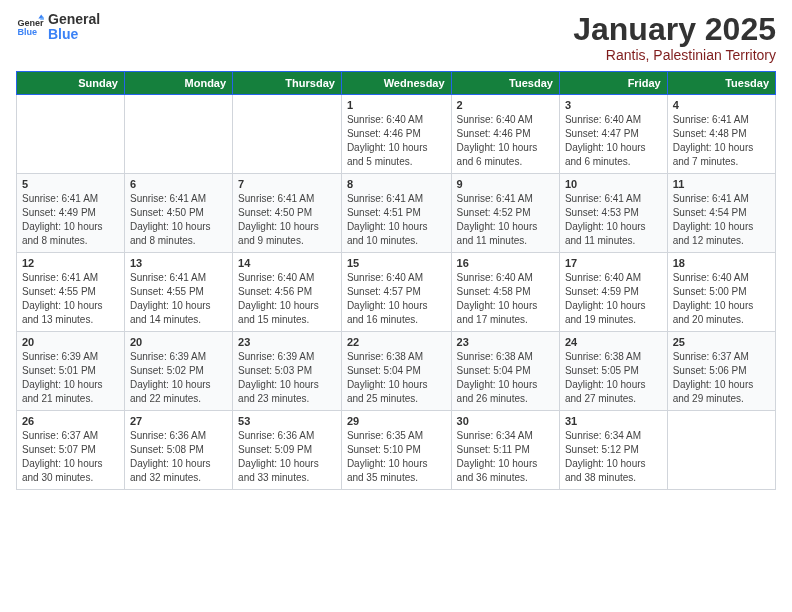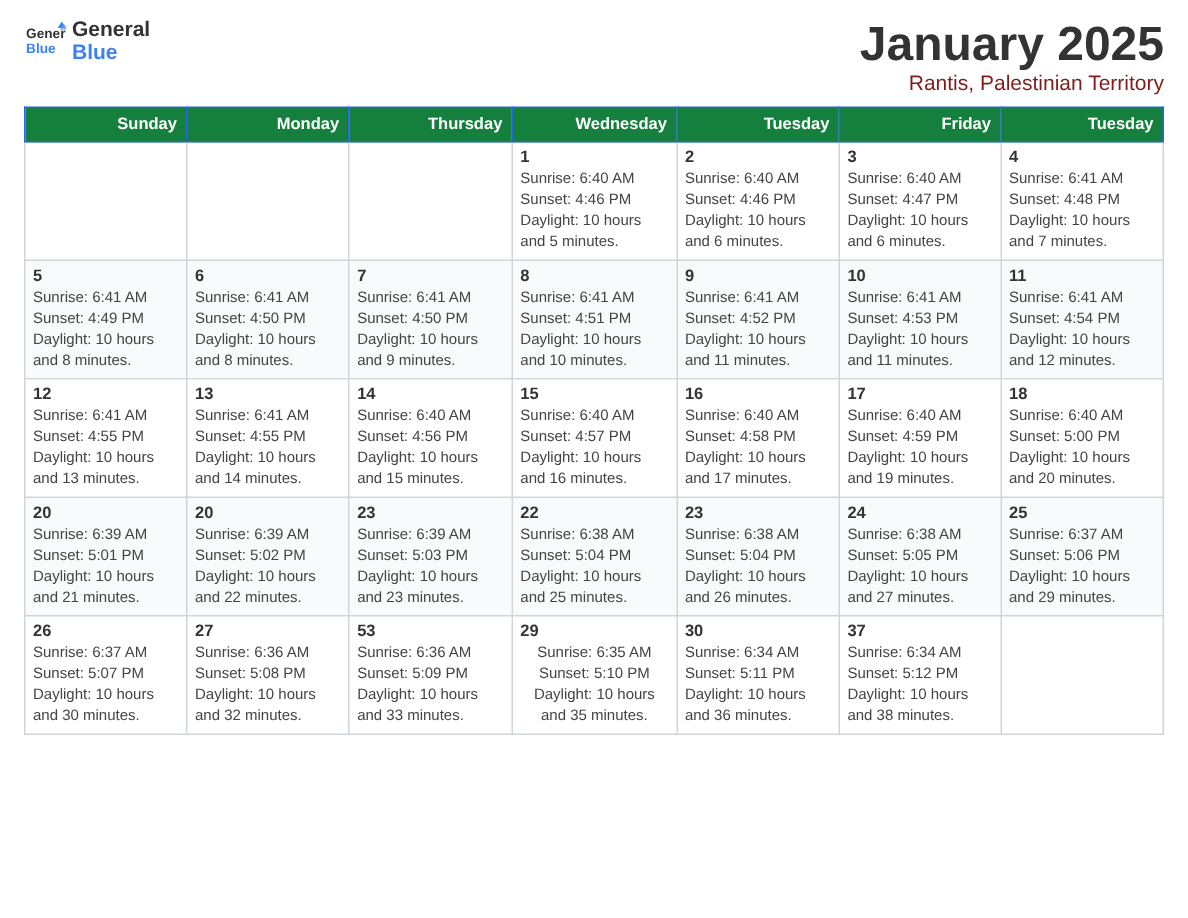--- a/index.html
+++ b/index.html
@@ -324,34 +324,34 @@
           </td>
           <td>
             <span class="day-number">53</span>
             <div class="day-info" style="white-space: pre-line;">Sunrise: 6:36 AM
 Sunset: 5:09 PM
 Daylight: 10 hours
 and 33 minutes.</div>
           </td>
           <td>
             <span class="day-number">29</span>
-            <div class="day-info" style="white-space: pre-line; text-align: center;">Sunrise: 6:35 AM
+            <div class="day-info" style="white-space: pre-line;">Sunrise: 6:35 AM
 Sunset: 5:10 PM
 Daylight: 10 hours
 and 35 minutes.</div>
           </td>
           <td>
             <span class="day-number">30</span>
             <div class="day-info" style="white-space: pre-line;">Sunrise: 6:34 AM
 Sunset: 5:11 PM
 Daylight: 10 hours
 and 36 minutes.</div>
           </td>
           <td>
-            <span class="day-number">37</span>
+            <span class="day-number">31</span>
             <div class="day-info" style="white-space: pre-line;">Sunrise: 6:34 AM
 Sunset: 5:12 PM
 Daylight: 10 hours
 and 38 minutes.</div>
           </td>
           <td class="empty"></td>
         </tr>
       </tbody>
   </table>
 </div>

